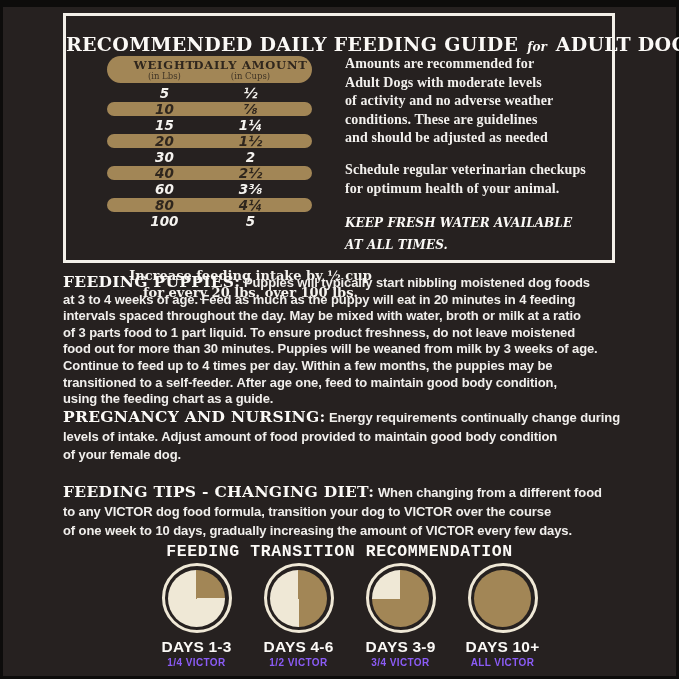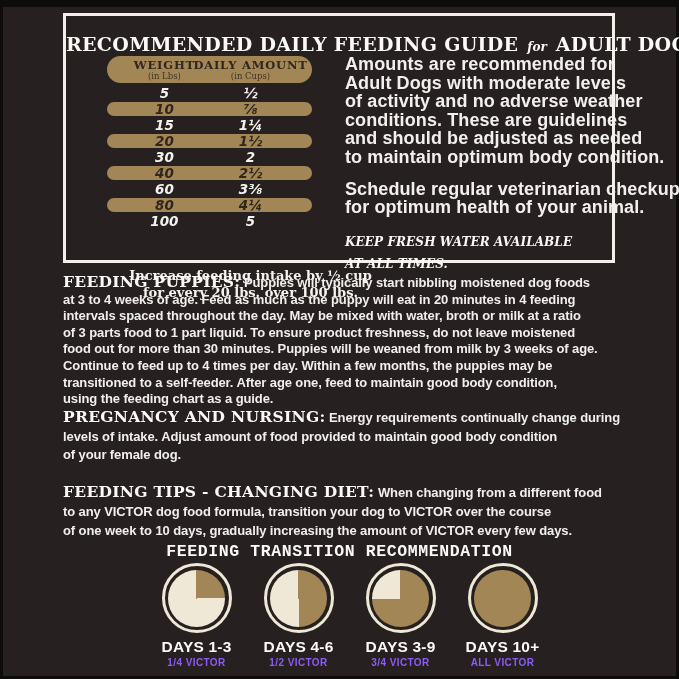--- a/index.html
+++ b/index.html
@@ -36,21 +36,21 @@
     font-family:"DejaVu Sans",sans-serif;font-weight:bold;font-style:italic;font-size:13.5px;white-space:nowrap;}
   .t-row .cw{left:28%;}
   .t-row .ca{left:70%;}
   .t-row.dark .cell{color:var(--light);}
   .t-row.tan .cell{color:var(--dark);}
   .tbl-foot{position:absolute;left:0px;top:212px;width:287px;text-align:center;color:var(--light);
     font-family:"DejaVu Serif",serif;font-weight:bold;font-size:13px;line-height:16.5px;white-space:nowrap;}
 
   
   .side{position:absolute;left:279px;top:39px;width:266px;color:#f2f0ed;}
-  .side .ln{font-size:18px;font-weight:bold;line-height:18.6px;white-space:nowrap;letter-spacing:.1px;}
+  .side .ln{font-size:14px;font-weight:bold;line-height:18.6px;white-space:nowrap;letter-spacing:.1px;font-family:Liberation Serif, serif;}
   .side .gap{height:13px;}
   .water{margin-top:14px;font-family:"DejaVu Serif",serif;font-weight:bold;font-style:italic;
     font-size:16px;line-height:22px;letter-spacing:.3px;color:#fbf9f6;}
   .water .ln{font-size:12px;font-family:"DejaVu Serif",serif;line-height:22px;}
 
   
   .section{position:absolute;left:63px;width:560px;color:#f1efec;}
   .sec-line{font-size:13px;font-weight:bold;line-height:16.6px;white-space:nowrap;letter-spacing:-0.1px;}
   .sec-heading{font-family:"DejaVu Serif",serif;font-weight:bold;font-size:15.5px;letter-spacing:.3px;color:#fbf9f6;}
   #sec-pn .sec-line{line-height:18.6px;}
@@ -142,21 +142,20 @@
         <div>for every 20 lbs. over 100 lbs.</div>
       </div>
     </div>
 
     <div class="side">
       <div class="ln">Amounts are recommended for</div>
       <div class="ln">Adult Dogs with moderate levels</div>
       <div class="ln">of activity and no adverse weather</div>
       <div class="ln">conditions. These are guidelines</div>
       <div class="ln">and should be adjusted as needed</div>
-      <div class="ln">to maintain optimum body condition.</div>
       <div class="gap"></div>
       <div class="ln">Schedule regular veterinarian checkups</div>
       <div class="ln">for optimum health of your animal.</div>
       <div class="water">
         <div class="ln">KEEP FRESH WATER AVAILABLE</div>
         <div class="ln">AT ALL TIMES.</div>
       </div>
     </div>
   </div>
 

